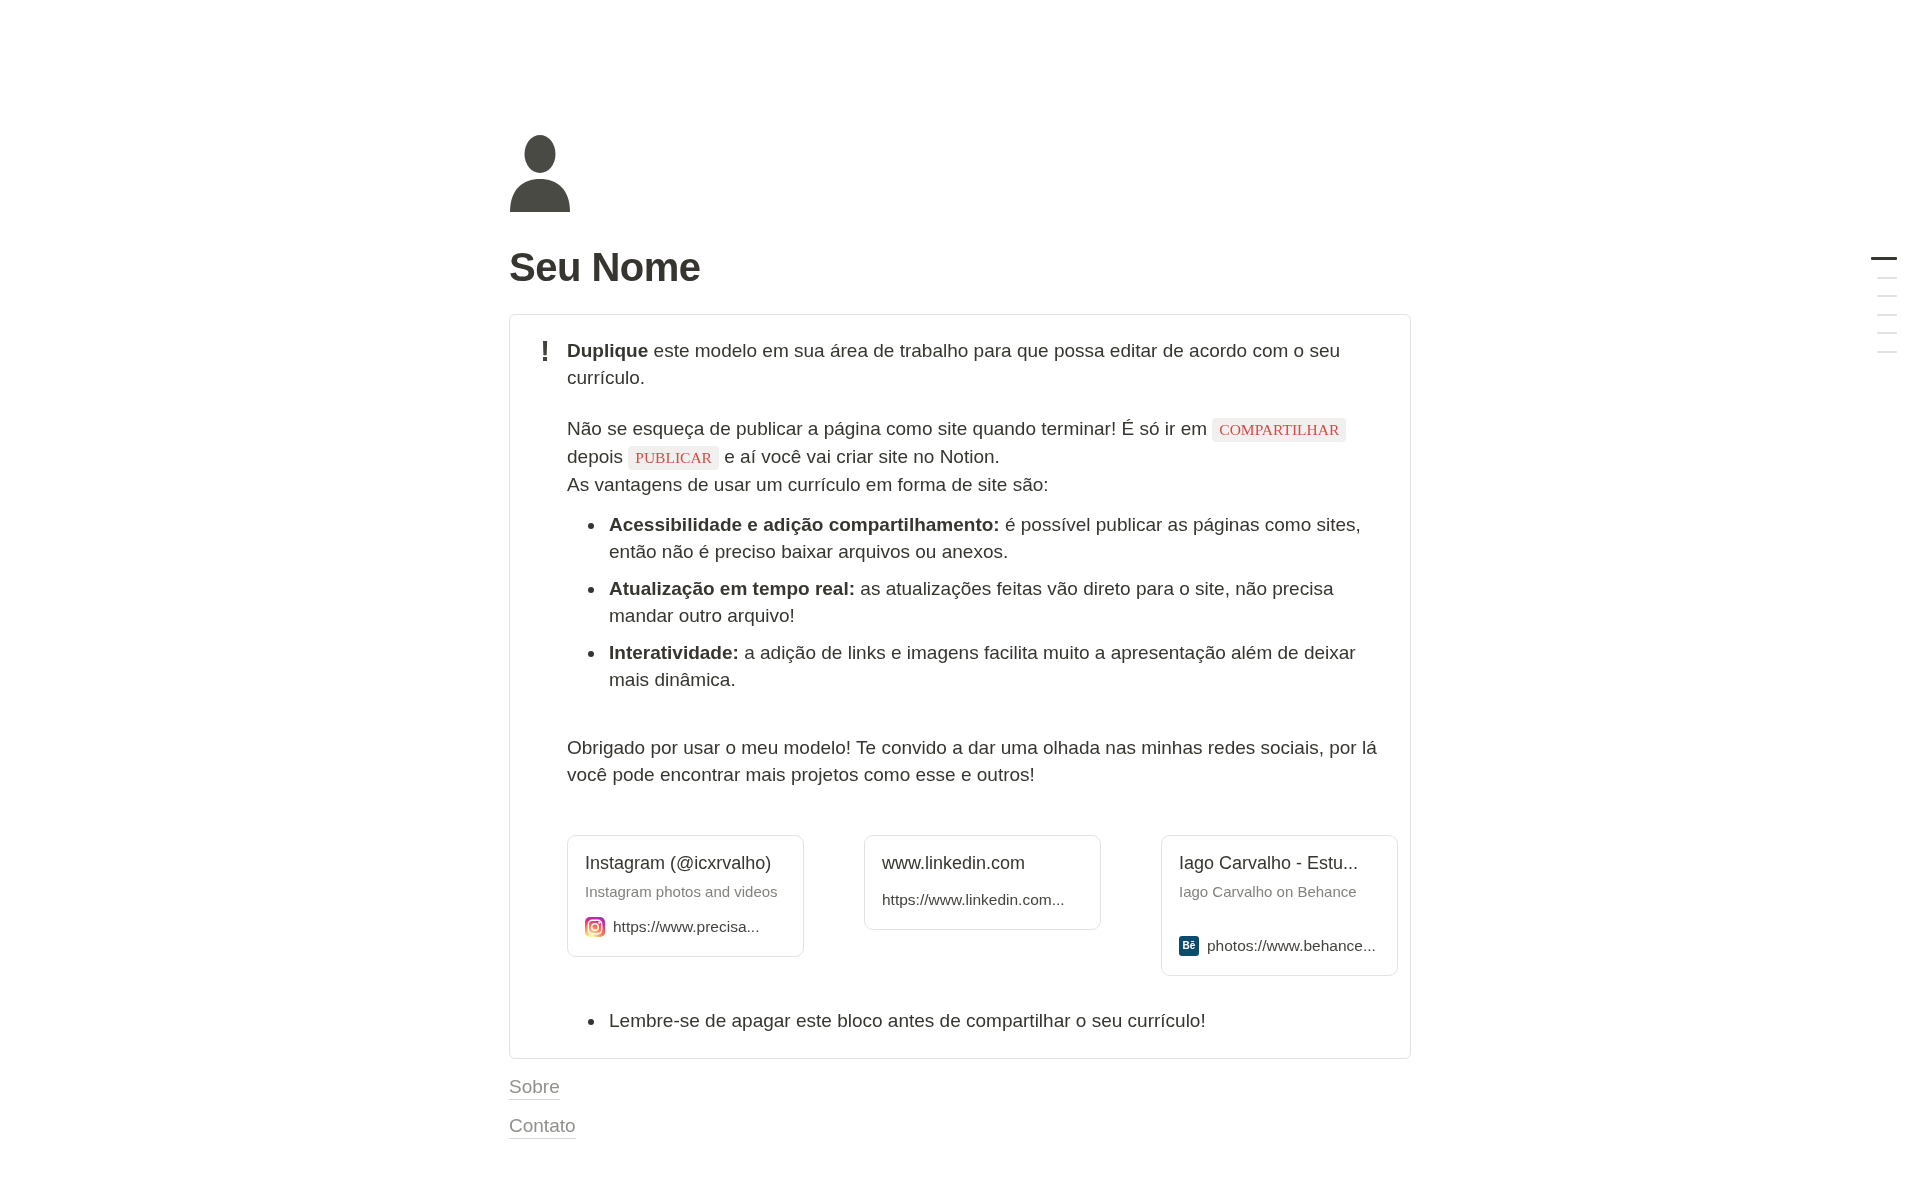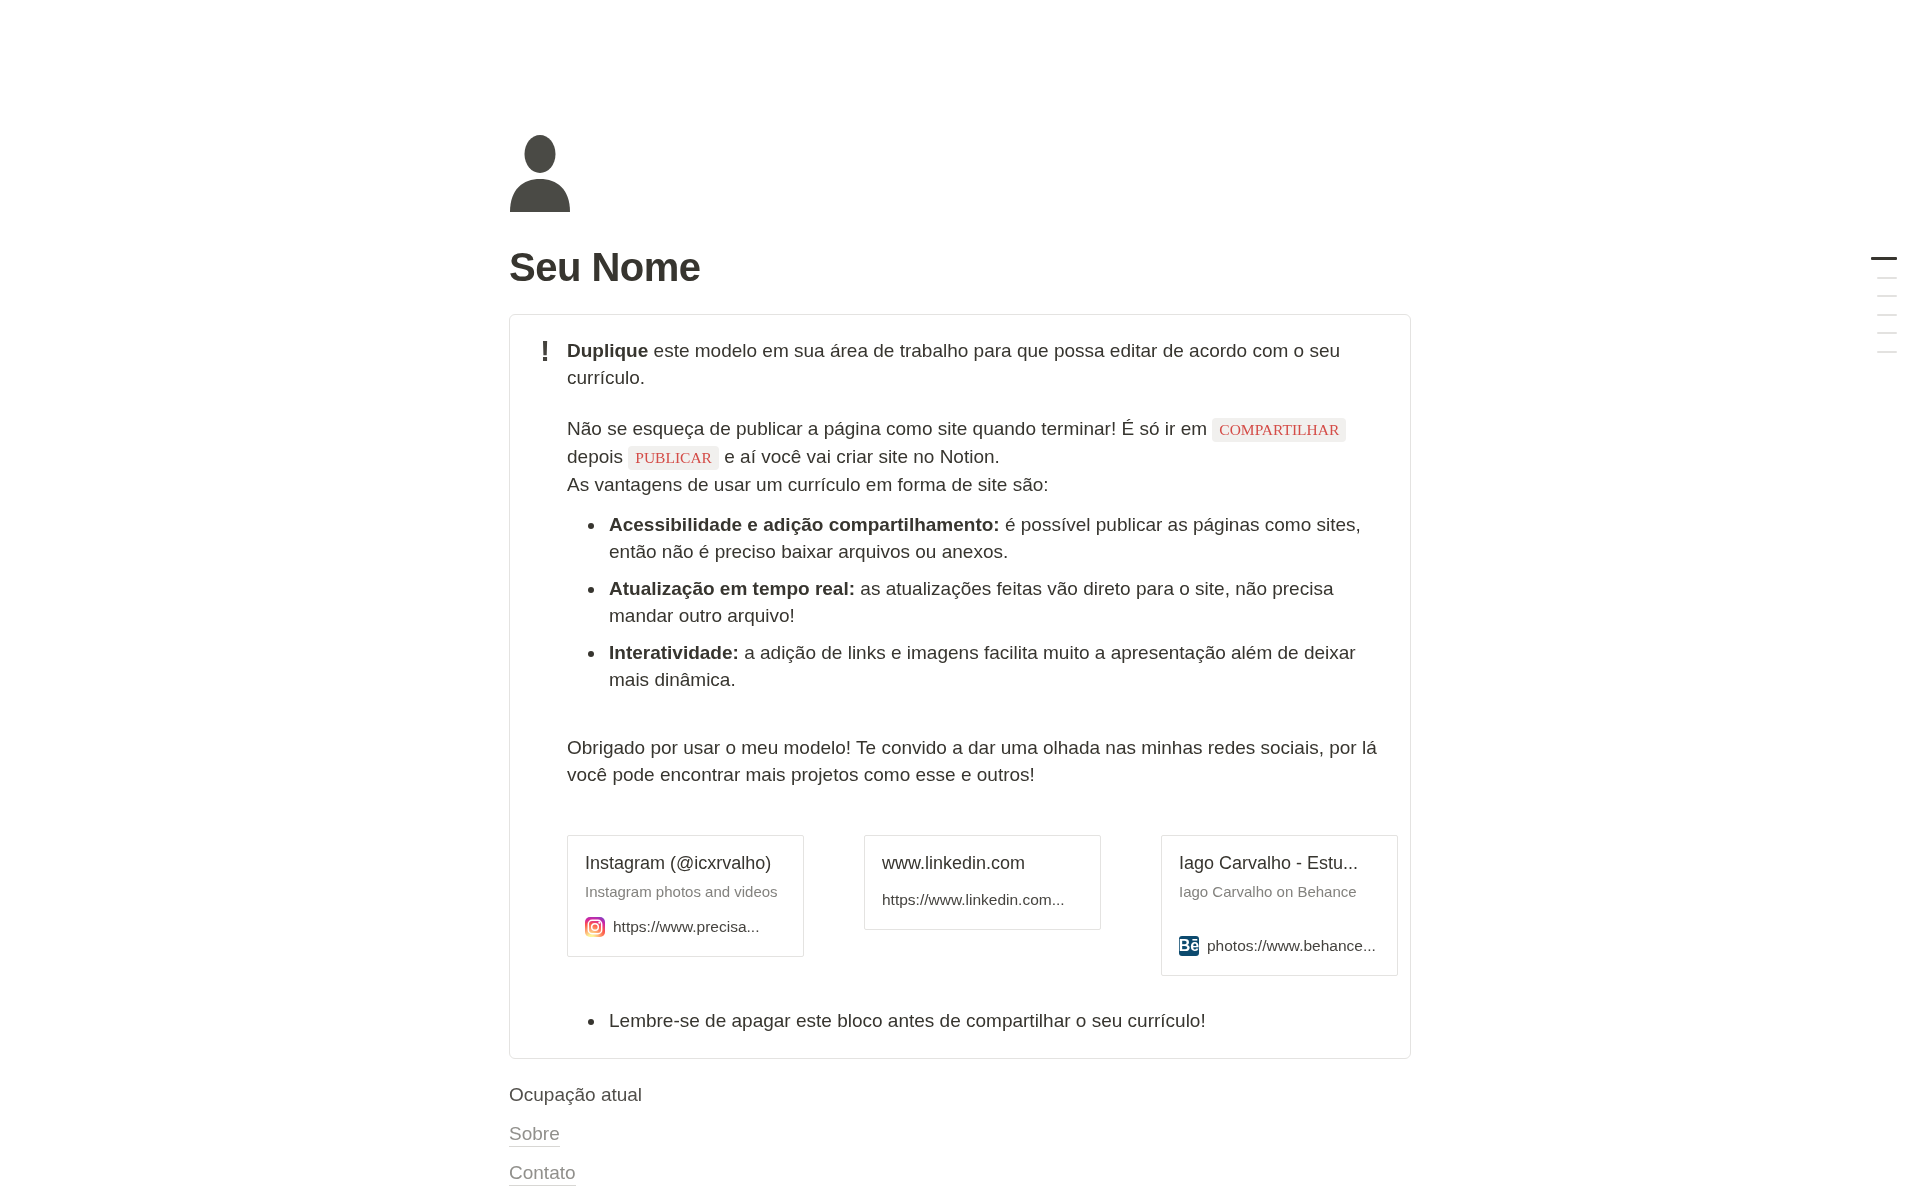--- a/index.html
+++ b/index.html
@@ -67,21 +67,21 @@
   
   .cards-row {
     margin-top: 47px;
     display: flex;
     gap: 60px;
     align-items: flex-start;
   }
   .card {
     width: 237px;
     border: 1px solid #e4e3e1;
-    border-radius: 2px;
+    border-radius: 9px;
     padding: 15px 17px 16px 17px;
     cursor: pointer;
     background: #ffffff;
   }
   .card-title {
     font-size: 18px;
     color: #37352f;
     line-height: 24px;
     white-space: nowrap;
     overflow: hidden;
@@ -102,21 +102,21 @@
     white-space: nowrap;
     overflow: hidden;
   }
   .card-url-row.big-gap { margin-top: 30px; }
   .behance-badge {
     width: 20px; height: 20px;
     flex: 0 0 20px;
     background: #0c4a6e;
     border-radius: 3px;
     color: #ffffff;
-    font-size: 16px;
+    font-size: 10px;
     font-weight: 700;
     display: flex;
     align-items: center;
     justify-content: center;
   }
   
   .occupation {
     margin-top: 25px;
     font-size: 19px;
     color: #514f4b;
@@ -225,21 +225,20 @@
 
       </div>
 
       <ul class="bullets single">
         <li>Lembre-se de apagar este bloco antes de compartilhar o seu currículo!</li>
       </ul>
 
     </div>
   </div>
 
-  <div class="occupation">Ocupação atual</div>
 
   <div class="page-links">
     <div class="page-link"><span>Sobre</span></div>
     <div class="page-link"><span>Contato</span></div>
 
   </div>
 
 </div>
 
 <div class="toc">

